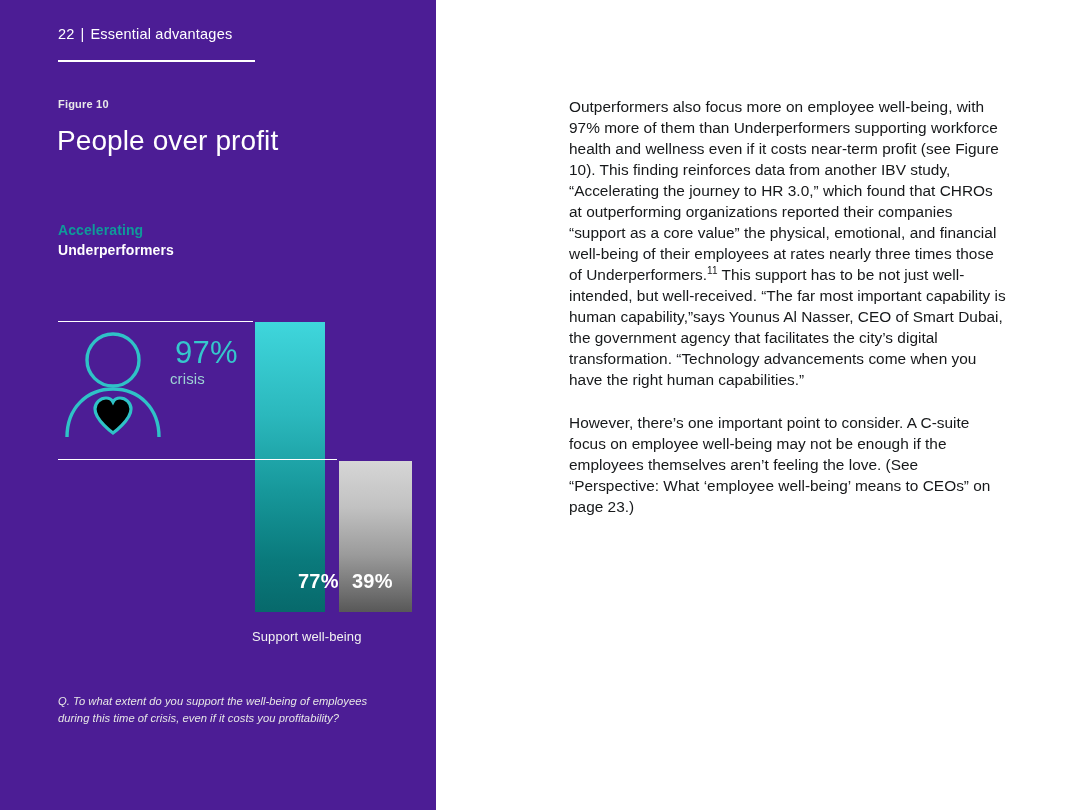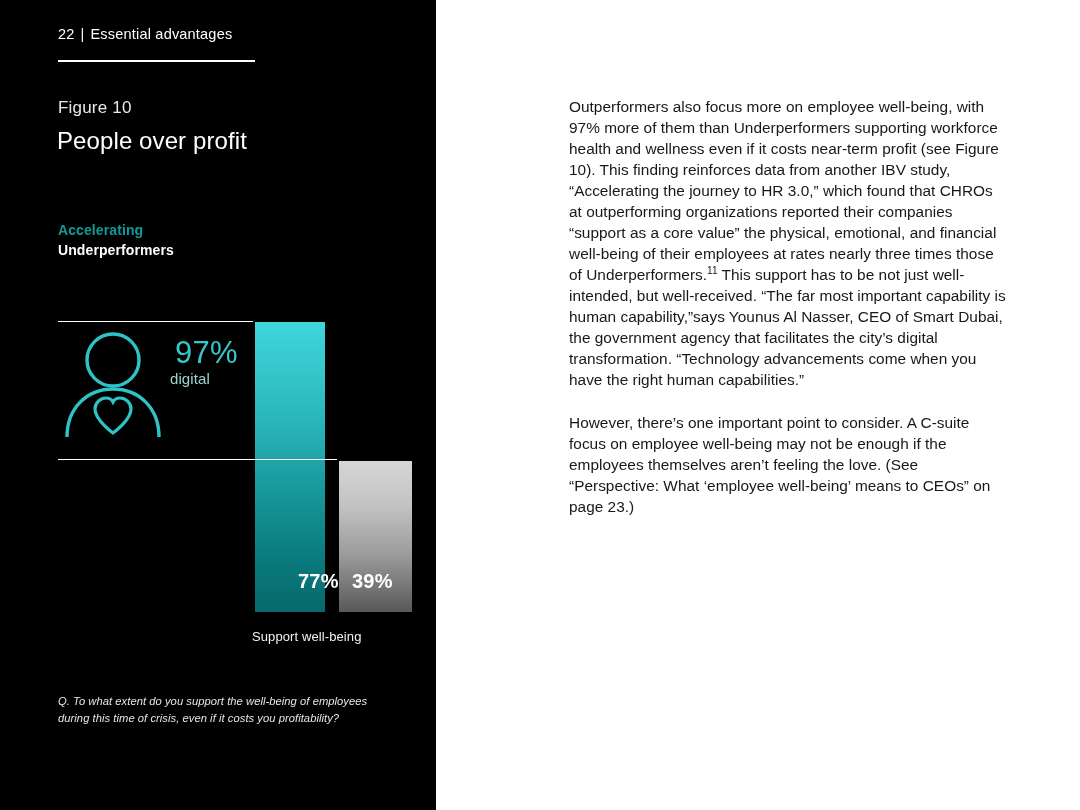--- a/index.html
+++ b/index.html
@@ -20,21 +20,21 @@
     background: #ffffff;
   }
 
   
   .left-panel {
     position: absolute;
     left: 0;
     top: 0;
     width: 436px;
     height: 810px;
-    background: #000000;
+    background: #4c1d95;
   }
 
   .page-header {
     position: absolute;
     left: 58px;
     top: 26px;
     color: #ffffff;
     font-size: 14.5px;
     letter-spacing: 0.2px;
     white-space: nowrap;
@@ -50,31 +50,32 @@
     width: 197px;
     height: 2px;
     background: #ffffff;
   }
 
   .figure-label {
     position: absolute;
     left: 58px;
     top: 98px;
     color: #e9e9e9;
-    font-size: 17px;
+    font-size: 11px;
     letter-spacing: 0.2px;
+    font-weight: bold;
   }
 
   .figure-title {
     position: absolute;
     left: 57px;
     top: 128px;
     width: 240px;
     color: #ffffff;
-    font-size: 24px;
+    font-size: 28px;
     line-height: 26px;
     font-weight: 400;
     letter-spacing: 0.1px;
   }
 
   .figure-desc {
     position: absolute;
     left: 313px;
     top: 133px;
     width: 215px;
@@ -259,21 +260,21 @@
       <div class="axis-label">Support well-being</div>
 
       <div class="callout-icon">
         <svg width="102" height="110" viewBox="0 0 102 110" fill="none" xmlns="http://www.w3.org/2000/svg">
           <circle cx="51" cy="33" r="26" stroke="#2fc2c7" stroke-width="3.4" fill="none"></circle>
           <path d="M5 110 C5 81 25 62 51 62 C77 62 97 81 97 110" stroke="#2fc2c7" stroke-width="3.4" fill="none" stroke-linecap="round"></path>
           <path d="M51 106 C51 106 33 93 33 82 C33 75.5 38.5 71 44 71 C47.6 71 50 73 51 75 C52 73 54.4 71 58 71 C63.5 71 69 75.5 69 82 C69 93 51 106 51 106 Z" stroke="#2fc2c7" stroke-width="3.2" fill="#000000"></path>
         </svg>
       </div>
       <div class="callout-pct">97%</div>
-      <div class="callout-sub">digital</div>
+      <div class="callout-sub">crisis</div>
     </div>
 
     <div class="footnote">Q. To what extent do you support the well-being of employees during this time of crisis, even if it costs you profitability?</div>
   </div>
 
   <div class="right-panel">
     <div class="body-col">
       <p class="body-par"><span>Outperformers also focus more on employee well-being, with 97% more of them than Underperformers supporting workforce health and wellness even if it costs near-term profit (see Figure 10). This finding reinforces data from another IBV study, “Accelerating the journey to HR 3.0,” which found that CHROs at outperforming organizations reported their companies “support as a core value” the physical, emotional, and financial well-being of their employees at rates nearly three times those of Underperformers.</span><sup>11</sup><span> This support has to be not just well-intended, but well-received. “The far most important capability is human capability,”says Younus Al Nasser, CEO of Smart Dubai, the government agency that facilitates the city’s digital transformation. “Technology advancements come when you have the right human capabilities.”</span></p>
       <p class="body-par">However, there’s one important point to consider. A C-suite focus on employee well-being may not be enough if the employees themselves aren’t feeling the love. (See “Perspective: What ‘employee well-being’ means to CEOs” on page 23.)</p>
     </div>

